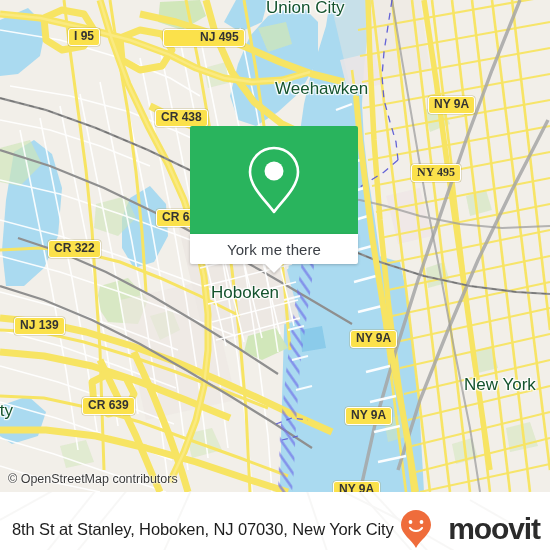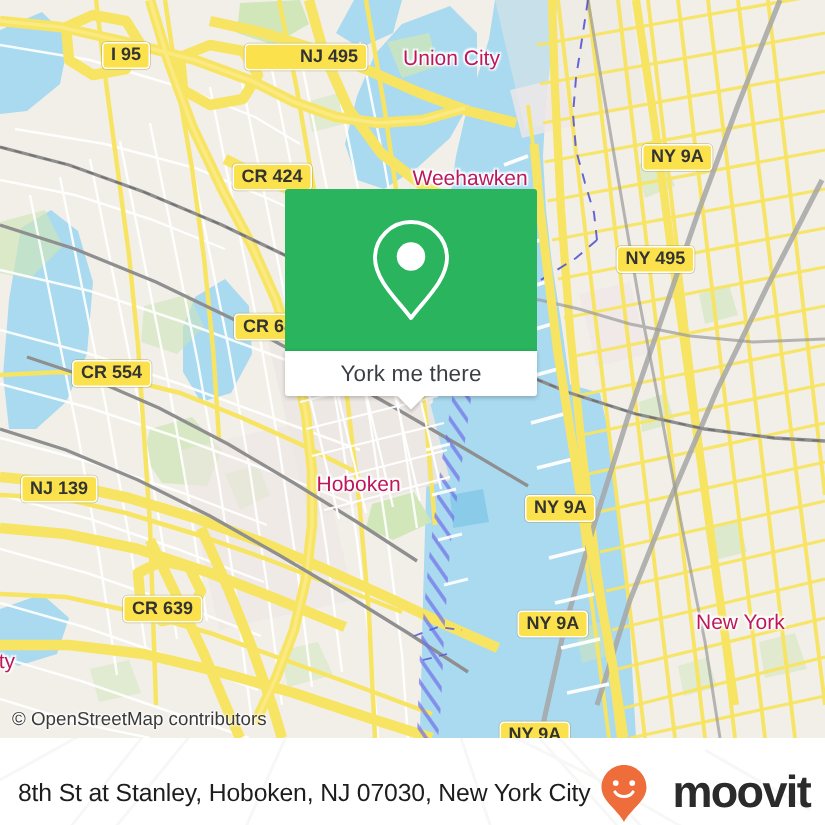--- a/index.html
+++ b/index.html
@@ -13,21 +13,21 @@
   
   #map{position:absolute;left:0;top:0;width:550px;height:492px;overflow:hidden;background:#f2efe9;}
   #map svg{display:block;}
 
   
   .mlabel{
     position:absolute;color:#5d6066;font-size:13px;
     text-shadow:1px 1px 1px #fff,-1px 1px 1px #fff,1px -1px 1px #fff,-1px -1px 1px #fff,0 0 3px #fff;
     white-space:nowrap;pointer-events:none;font-weight:400;
   }
-  .mlabel.city2{font-size:14px;color:#be185d;margin-top:31px;}
+  .mlabel.city2{font-size:17px;color:#14532d;}
 
   
   .shield{
     position:absolute;background:#fbe14b;border:1.5px solid #ffffff;
     border-radius:3px;color:#333;font-size:12px;font-weight:700;
     padding:1px 5px 2px 5px;white-space:nowrap;line-height:13px;
     box-shadow:0 0 0 0.5px rgba(150,140,60,.45);
   }
 
   
@@ -338,25 +338,25 @@
     <div class="mlabel city2" style="left:266px;top:0px;line-height:15px;text-align:center;width:70px;">
       <span>Union City</span>
     </div>
     <div class="mlabel city2" style="left:275px;top:79px;">Weehawken</div>
     <div class="mlabel city2" style="left:211px;top:283px;">Hoboken</div>
     <div class="mlabel city2" style="left:464px;top:375px;">New York</div>
     <div class="mlabel city2" style="left:-4px;top:401px;">ity</div>
 
     <div class="shield" style="left:68px;top:28px;">I 95</div>
     <div class="shield" style="left:163px;top:29px;padding-left:36px;">NJ 495</div>
-    <div class="shield" style="left:155px;top:109px;">CR 424</div>
+    <div class="shield" style="left:155px;top:109px;">CR 438</div>
     <div class="shield" style="left:428px;top:96px;">NY 9A</div>
-    <div class="shield" style="left:411px;top:164px;">NY 495</div>
+    <div class="shield" style="left:411px;top:164px;font-family:Liberation Serif, serif;">NY 495</div>
     <div class="shield" style="left:156px;top:209px;">CR 68</div>
-    <div class="shield" style="left:48px;top:240px;">CR 554</div>
+    <div class="shield" style="left:48px;top:240px;">CR 322</div>
     <div class="shield" style="left:14px;top:317px;">NJ 139</div>
     <div class="shield" style="left:350px;top:330px;">NY 9A</div>
     <div class="shield" style="left:82px;top:397px;">CR 639</div>
     <div class="shield" style="left:345px;top:407px;">NY 9A</div>
     <div class="shield" style="left:333px;top:481px;">NY 9A</div>
 
     <div id="callout">
       <div class="top">
         <svg width="60" height="74" viewBox="0 0 60 74">
           <path d="M30 5 C16.7 5 6 15.7 6 29 C6 44 22 58 30 69 C38 58 54 44 54 29 C54 15.7 43.3 5 30 5 Z" fill="none" stroke="#ffffff" stroke-width="2.6" stroke-linejoin="round"></path>

